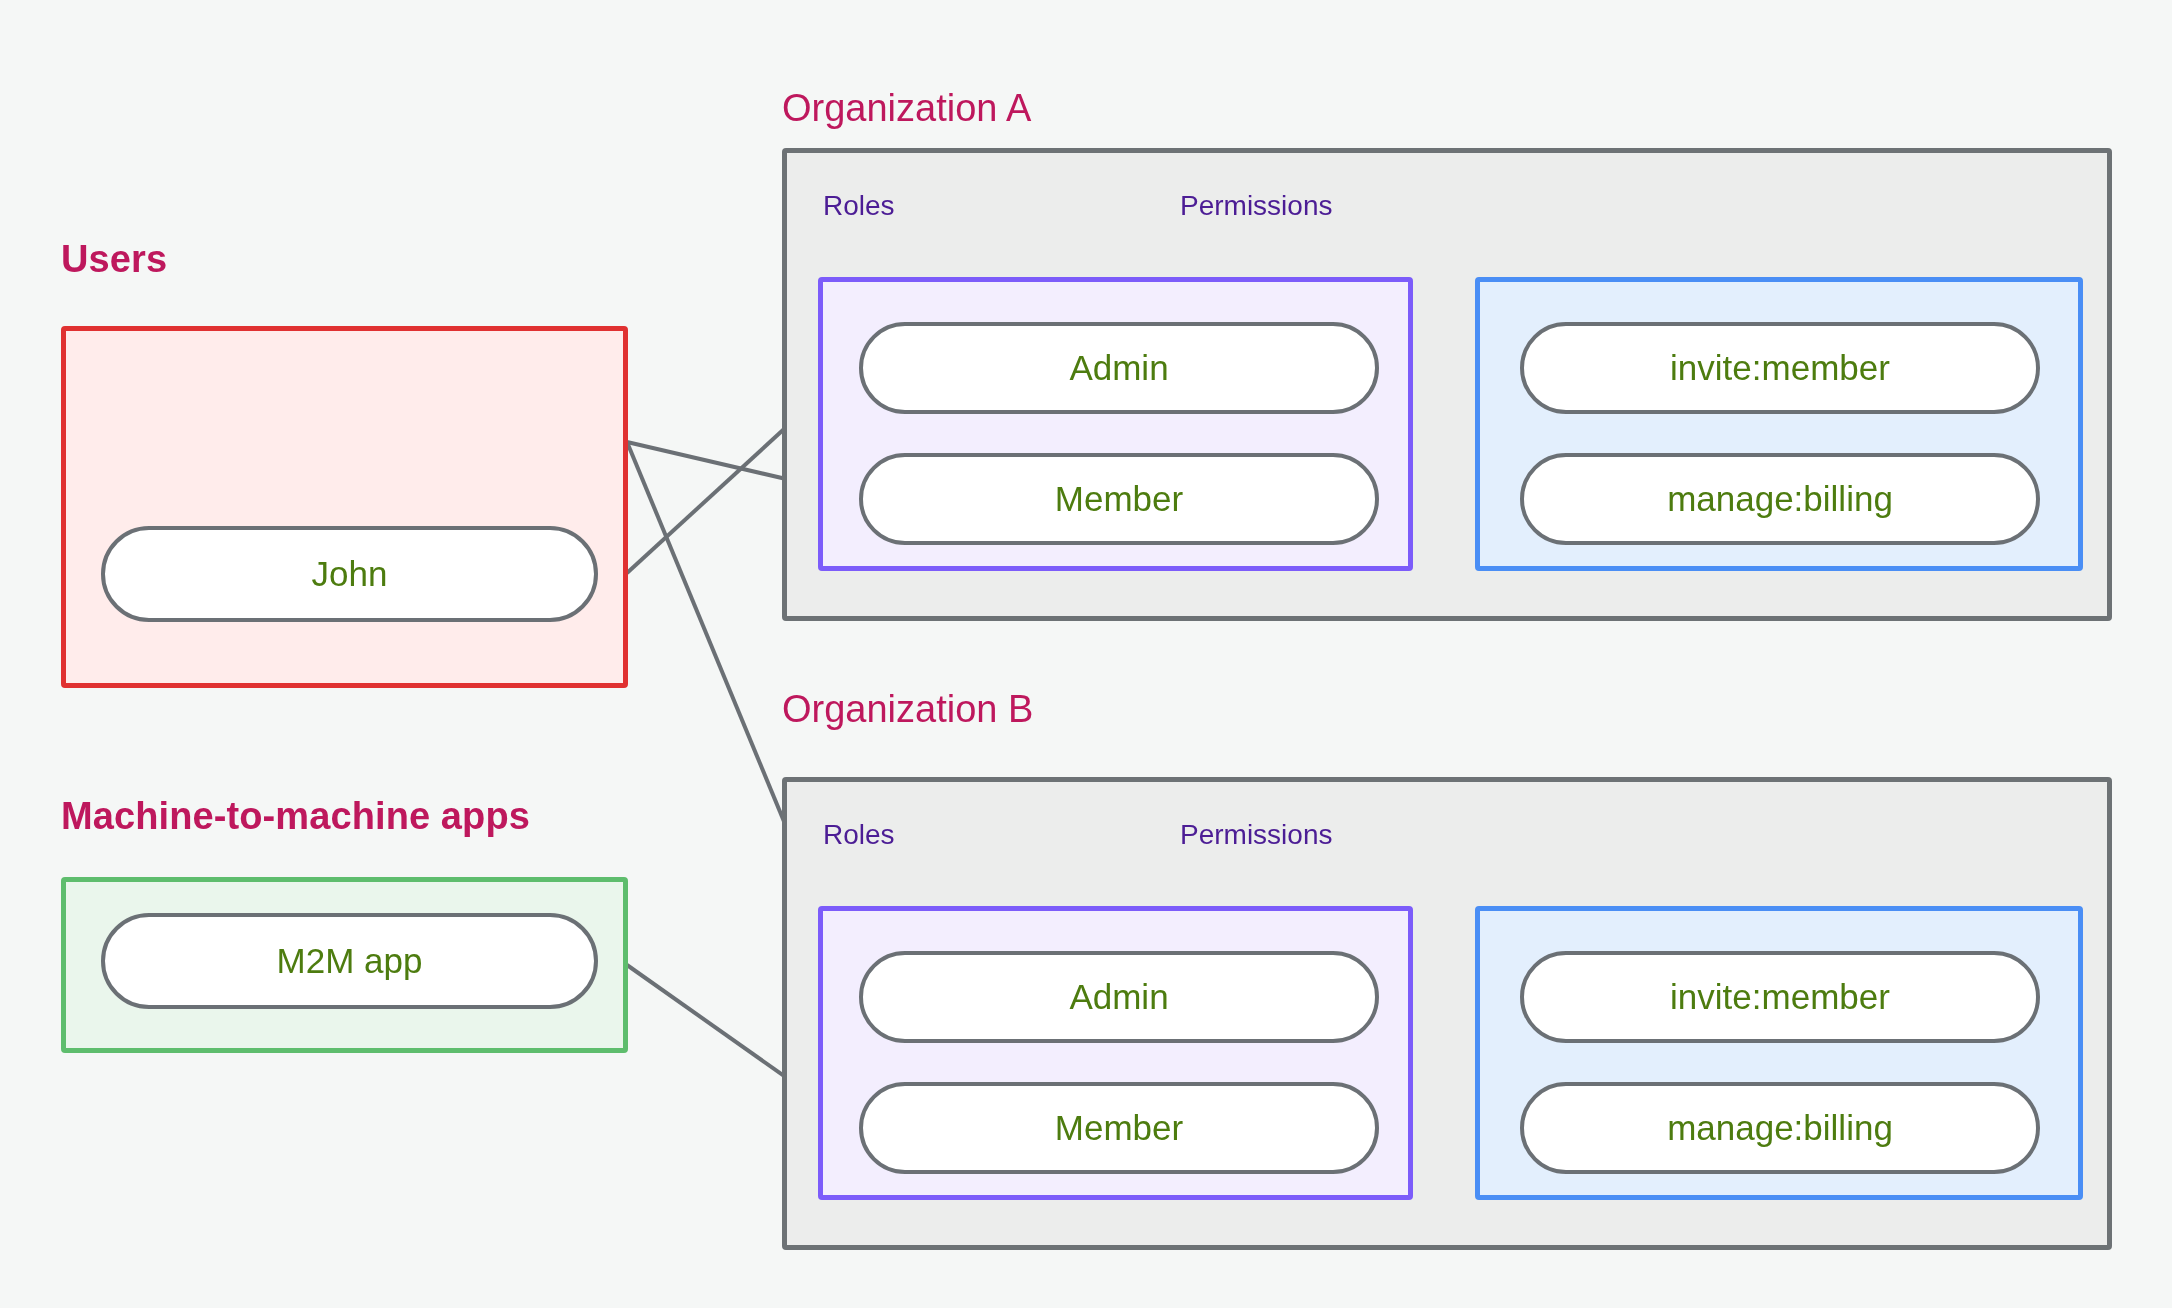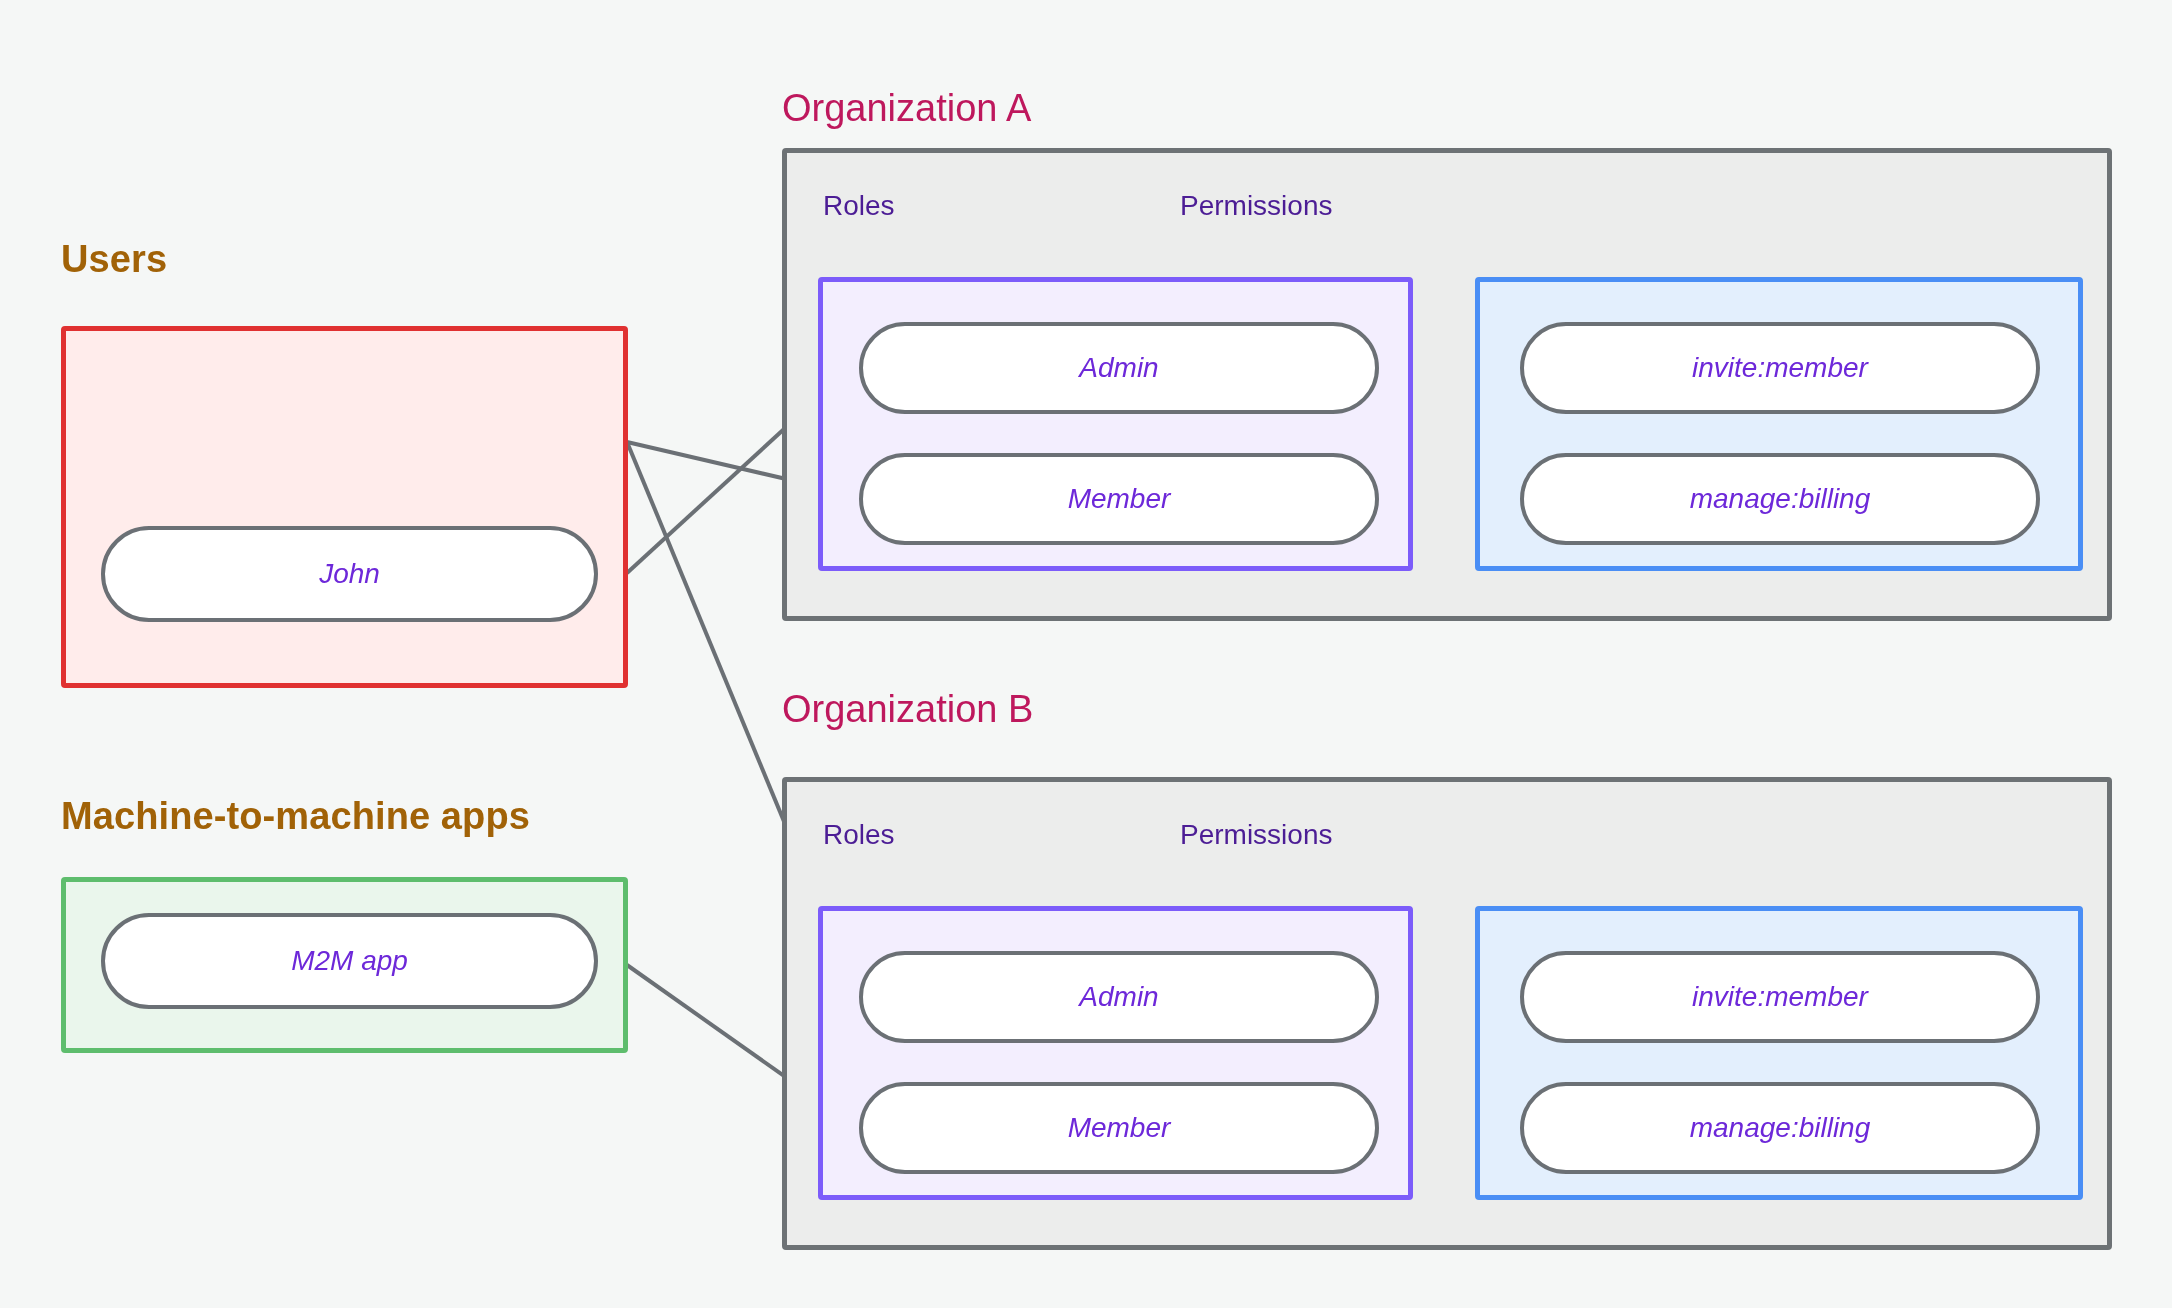--- a/index.html
+++ b/index.html
@@ -23,21 +23,21 @@
     background: #f5f7f6;
   }
 
   
   .abs { position: absolute; box-sizing: border-box; }
 
   
   .group-title {
     font-size: 38px;
     font-weight: 700;
-    color: #a16207;
+    color: #be185d;
     letter-spacing: 0.1px;
     white-space: nowrap;
   }
   .org-title {
     font-size: 38px;
     font-weight: 400;
     color: #be185d;
     white-space: nowrap;
     margin-top: 24px;
   }
@@ -63,24 +63,23 @@
   
   .pill {
     position: absolute;
     box-sizing: border-box;
     background: #ffffff;
     border: 4px solid #6b7075;
     border-radius: 999px;
     display: flex;
     align-items: center;
     justify-content: center;
-    font-size: 28px;
-    color: #6d28d9;
+    font-size: 35px;
+    color: #4d7c0f;
     white-space: nowrap;
-    font-style: italic;
   }
 
   
   #edges {
     position: absolute;
     left: 0; top: 0;
     width: 2172px;
     height: 1308px;
     pointer-events: none;
   }

